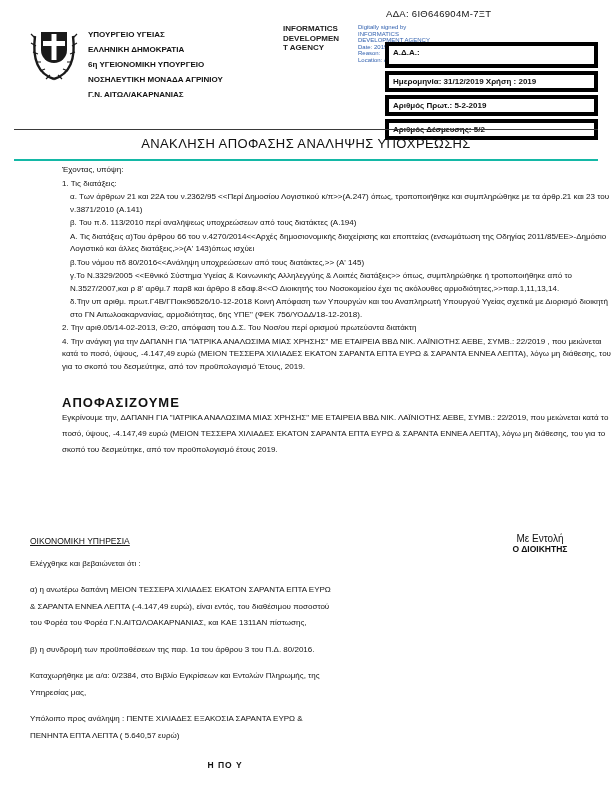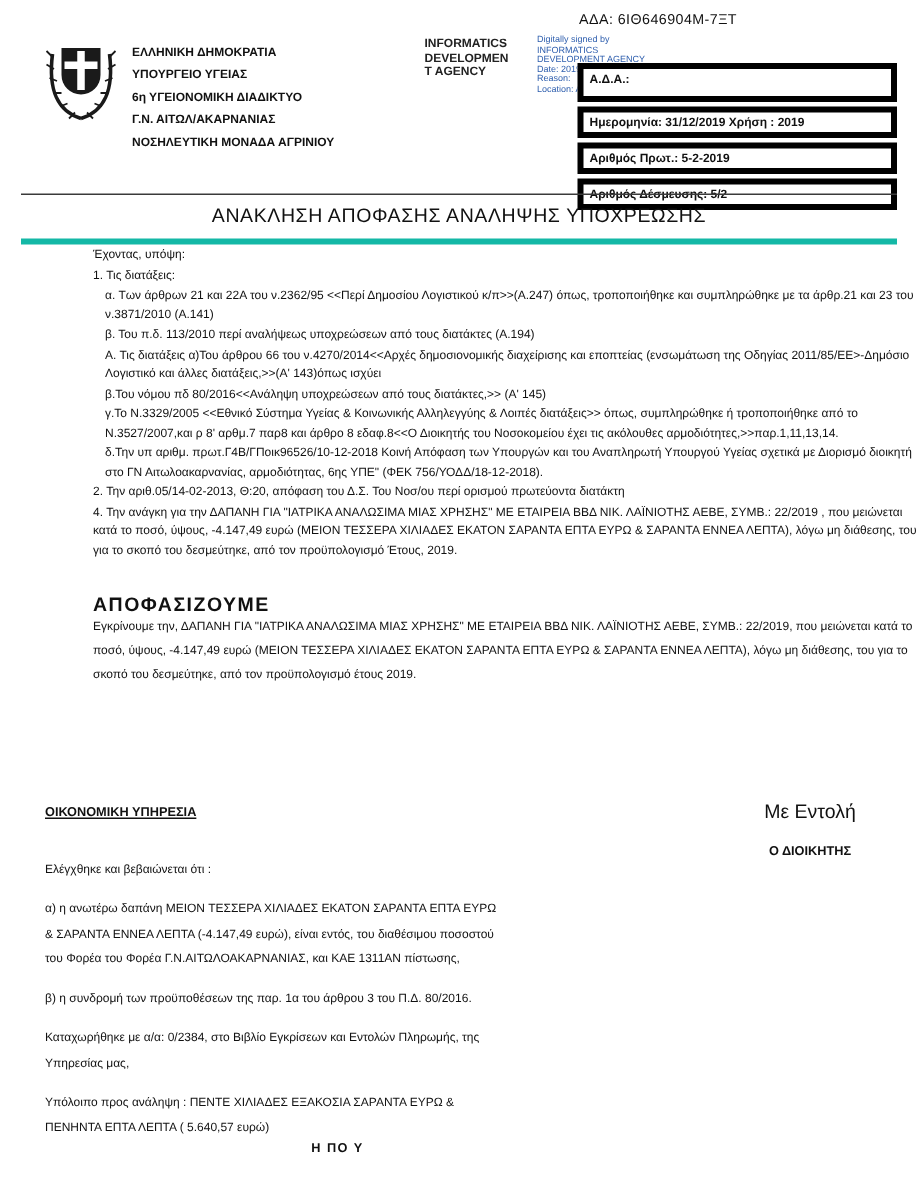--- a/index.html
+++ b/index.html
@@ -22,37 +22,37 @@
   .stamp-details { font-size:6px; line-height:6.5px; white-space:pre-line; color:#2f5fae; width:84px; }
 
   
   .anartitea { position:absolute; top:28px; left:424px; font-size:8.5px; font-weight:bold; white-space:nowrap;margin-top:24px; }
   .boxes { position:absolute; top:42px; left:385px; width:213px; }
   .box { border:4px solid #000000; font-size:8px; font-weight:bold; padding:2px 4px; margin-bottom:3px; background:#fff; }
   .box-ada { height:26px; }
 
   
   .title-wrap { position:absolute; top:129px; left:14px; right:14px; text-align:center;
-    border-top:1px solid #3a3a3a; border-bottom:4px solid #14b8a6; padding:6px 0 8px; }
+    border-top:1px solid #3a3a3a; border-bottom:2px solid #14b8a6; padding:6px 0 8px; }
   .title { font-size:13px; letter-spacing:.4px; font-weight:normal; }
 
   
   .body { position:absolute; top:164px; left:30px; width:558px; font-size:8px; line-height:12.5px;margin-left:32px; }
   .body p { margin:0 0 1px 0; }
   .body p.ind { padding-left:8px; }
   .decision-heading { text-align:left; font-weight:bold; font-size:13px; letter-spacing:1px; margin:24px 0 0 0; }
   .approval { margin-top:22px; line-height:16px; }
 
   
   .bottom { position:absolute; top:533px; left:30px; right:20px; font-size:8px; }
   .bottom-left { width:302px; line-height:16.5px; }
-  .finance-heading { font-weight:bold; text-decoration:underline; font-size:8.5px; margin-bottom:22px; }
+  .finance-heading { font-weight:normal; text-decoration:underline; font-size:8.5px; margin-bottom:6px; }
   .bottom-left p { margin:0 0 10px 0; }
   .right-sig { position:absolute; top:0; left:440px; width:140px; text-align:center; }
-  .by-order { font-size:13px; margin-bottom:14px; }
+  .by-order { font-size:10px; }
   .commander { font-size:8.5px; font-weight:bold;text-align:center; }
 
   .signer { position:absolute; top:760px; left:150px; width:150px; text-align:center;
     font-size:8.5px; font-weight:bold; letter-spacing:1px; }
 </style>
 </head>
 <body>
 
 <div class="page">
 
@@ -68,25 +68,25 @@
         <path d="M7 14 l-4 -4 M8 22 l-5 -3 M10 30 l-5 -2 M13 38 l-5 0 M17 45 l-5 2 M22 51 l-4 4"></path>
         <path d="M45 14 l4 -4 M44 22 l5 -3 M42 30 l5 -2 M39 38 l5 0 M35 45 l5 2 M30 51 l4 4"></path>
       </g>
       <path d="M13 8 h26 v18 a13 13 0 0 1 -26 0 z" fill="#1a1a1a"></path>
       <rect x="23.5" y="10" width="5" height="26" fill="#ffffff"></rect>
       <rect x="15" y="17" width="22" height="5" fill="#ffffff"></rect>
     </svg>
   </div>
 
   <div class="agency">
+    <div>ΥΠΟΥΡΓΕΙΟ ΥΓΕΙΑΣ</div>
     <div>ΕΛΛΗΝΙΚΗ ΔΗΜΟΚΡΑΤΙΑ</div>
-    <div>ΥΠΟΥΡΓΕΙΟ ΥΓΕΙΑΣ</div>
-    <div>6η ΥΓΕΙΟΝΟΜΙΚΗ ΔΙΑΔΙΚΤΥΟ</div>
+    <div>6η ΥΓΕΙΟΝΟΜΙΚΗ ΥΠΟΥΡΓΕΙΟ</div>
+    <div>ΝΟΣΗΛΕΥΤΙΚΗ ΜΟΝΑΔΑ ΑΓΡΙΝΙΟΥ</div>
     <div>Γ.Ν. ΑΙΤΩΛ/ΑΚΑΡΝΑΝΙΑΣ</div>
-    <div>ΝΟΣΗΛΕΥΤΙΚΗ ΜΟΝΑΔΑ ΑΓΡΙΝΙΟΥ</div>
   </div>
 
   <div class="stamp">
     <div class="stamp-agency">INFORMATICS
 DEVELOPMEN
 T AGENCY</div>
     <div class="stamp-details">Digitally signed by
 INFORMATICS
 DEVELOPMENT AGENCY
 Date: 2019.12.31

